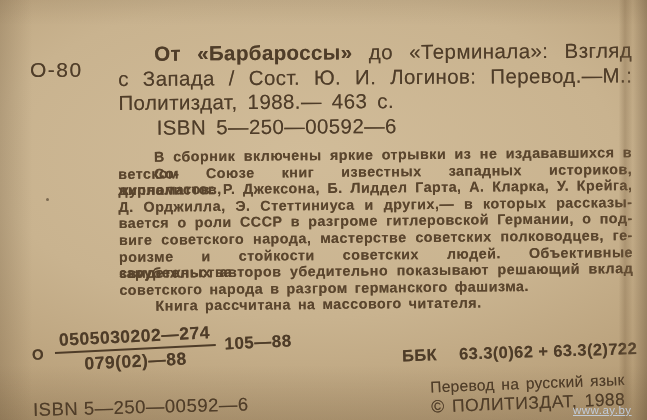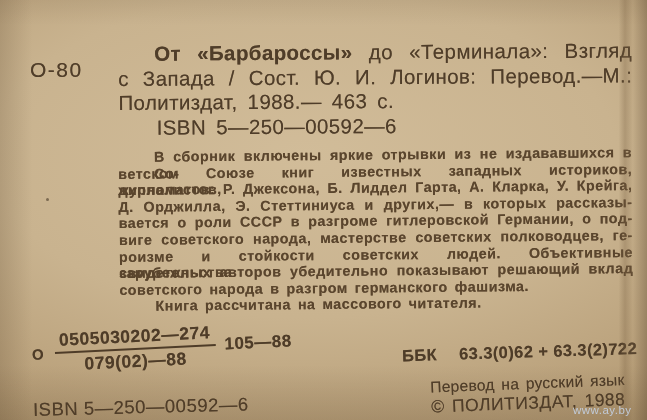--- a/index.html
+++ b/index.html
@@ -57,21 +57,21 @@
              transform:rotate(-2.2deg);transform-origin:right center;}
   .copy-l1{font-size:15.5px;line-height:18px;letter-spacing:.3px;word-spacing:2px;}
   .copy-l2{font-size:17.5px;line-height:20px;letter-spacing:.5px;word-spacing:2px;}
 
   
   .isbn-bottom{left:33px;top:399px;font-size:18.5px;letter-spacing:.5px;color:#4e3c28;
                transform:rotate(-1.5deg);transform-origin:left center;}
 
   
   .watermark{left:573px;top:404px;font-size:11.5px;letter-spacing:.5px;
-             color:rgba(198,213,235,.85);z-index:4;text-shadow:none;}
+             color:rgba(198,213,235,.85);z-index:4;text-shadow:none;text-decoration:underline;}
 
   
   .speck{left:46px;top:198px;width:3px;height:3px;border-radius:50%;
          background:rgba(60,45,30,.55);}
 </style>
 </head>
 <body>
 
 <div class="photo">
 

